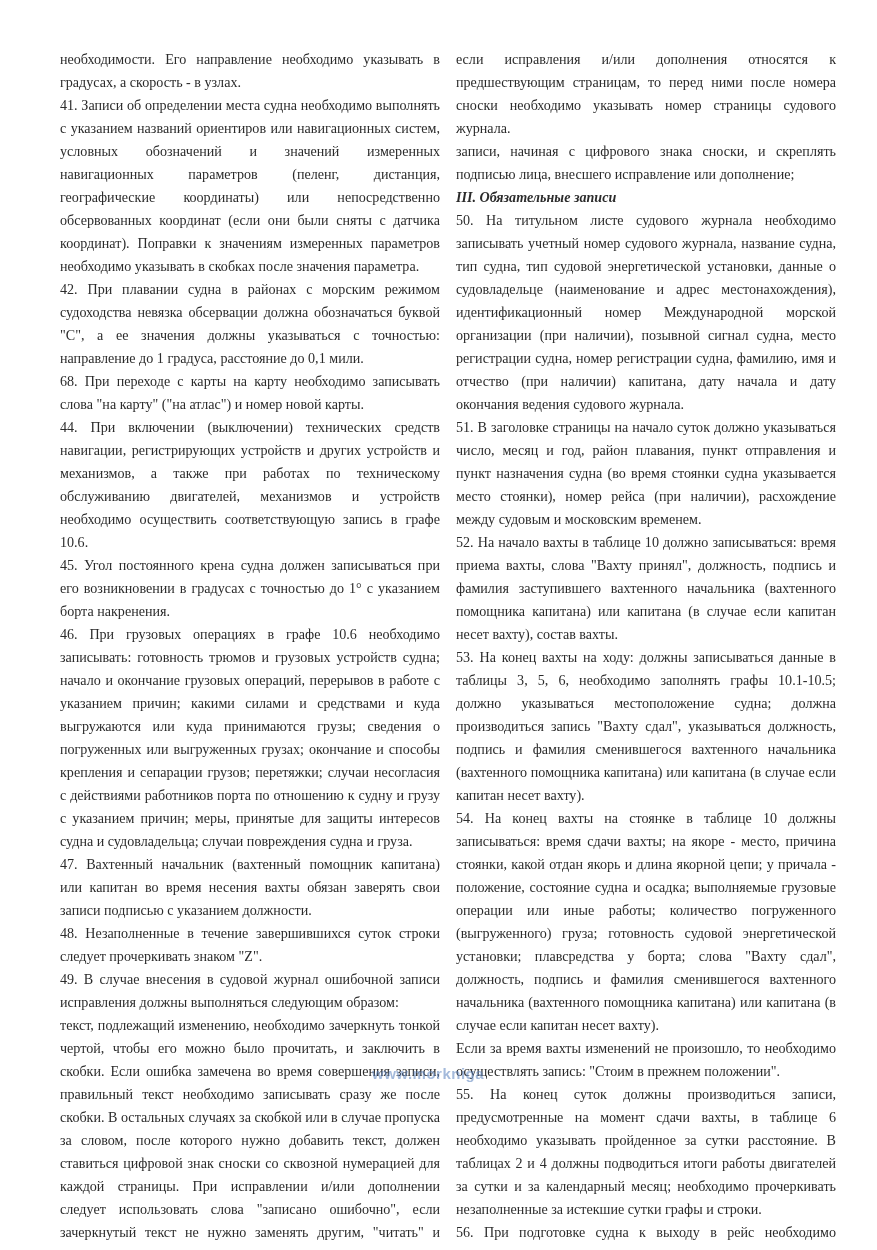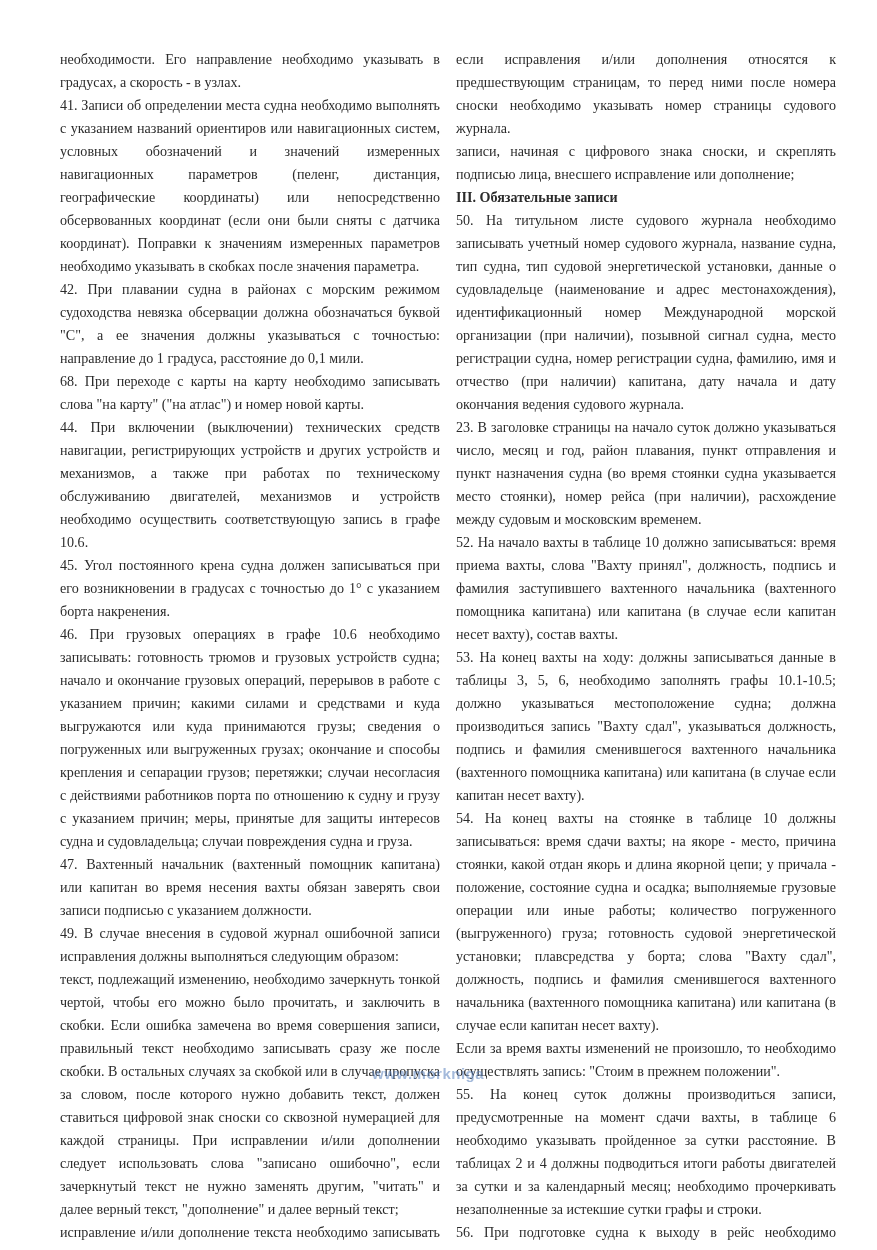--- a/index.html
+++ b/index.html
@@ -6,51 +6,52 @@
   body { width: 877px; height: 1250px; position: relative; overflow: hidden; }
   .page {
     position: absolute; left: 60px; top: 48px; width: 776px;
     display: flex; justify-content: space-between;
     font-family: "Liberation Serif", "DejaVu Serif", serif;
     font-size: 14.1px; line-height: 23px; color: #2b2b2b;
   }
   .col { width: 380px; }
   .col p { margin: 0; text-align: justify; hyphens: none; }
   .heading {
-    margin: 12px 0 0 0; text-align: center; font-weight: bold;
+    margin: 12px 0 0 0; text-align: center; font-style: italic; font-weight: bold;
   }
   .watermark {
     position: absolute; left: 372px; top: 1065px;
     font-family: "Liberation Sans", sans-serif; font-size: 15px; font-weight: bold;
     color: rgba(90,130,190,0.55); letter-spacing: 0.5px;
   }
 </style>
 </head>
 <body>
 
 <div class="page">
   <div class="col">
     <p>необходимости. Его направление необходимо указывать в градусах, а скорость - в узлах.</p>
     <p>41. Записи об определении места судна необходимо выполнять с указанием названий ориентиров или навигационных систем, условных обозначений и значений измеренных навигационных параметров (пеленг, дистанция, географические координаты) или непосредственно обсервованных координат (если они были сняты с датчика координат). Поправки к значениям измеренных параметров необходимо указывать в скобках после значения параметра.</p>
     <p>42. При плавании судна в районах с морским режимом судоходства невязка обсервации должна обозначаться буквой "С", а ее значения должны указываться с точностью: направление до 1 градуса, расстояние до 0,1 мили.</p>
     <p>68. При переходе с карты на карту необходимо записывать слова "на карту" ("на атлас") и номер новой карты.</p>
     <p>44. При включении (выключении) технических средств навигации, регистрирующих устройств и других устройств и механизмов, а также при работах по техническому обслуживанию двигателей, механизмов и устройств необходимо осуществить соответствующую запись в графе 10.6.</p>
     <p>45. Угол постоянного крена судна должен записываться при его возникновении в градусах с точностью до 1° с указанием борта накренения.</p>
     <p>46. При грузовых операциях в графе 10.6 необходимо записывать: готовность трюмов и грузовых устройств судна; начало и окончание грузовых операций, перерывов в работе с указанием причин; какими силами и средствами и куда выгружаются или куда принимаются грузы; сведения о погруженных или выгруженных грузах; окончание и способы крепления и сепарации грузов; перетяжки; случаи несогласия с действиями работников порта по отношению к судну и грузу с указанием причин; меры, принятые для защиты интересов судна и судовладельца; случаи повреждения судна и груза.</p>
     <p>47. Вахтенный начальник (вахтенный помощник капитана) или капитан во время несения вахты обязан заверять свои записи подписью с указанием должности.</p>
+    <p>48. Незаполненные в течение завершившихся суток строки следует прочеркивать знаком "Z".</p>
     <p>49. В случае внесения в судовой журнал ошибочной записи исправления должны выполняться следующим образом:</p>
     <p>текст, подлежащий изменению, необходимо зачеркнуть тонкой чертой, чтобы его можно было прочитать, и заключить в скобки. Если ошибка замечена во время совершения записи, правильный текст необходимо записывать сразу же после скобки. В остальных случаях за скобкой или в случае пропуска за словом, после которого нужно добавить текст, должен ставиться цифровой знак сноски со сквозной нумерацией для каждой страницы. При исправлении и/или дополнении следует использовать слова "записано ошибочно", если зачеркнутый текст не нужно заменять другим, "читать" и далее верный текст, "дополнение" и далее верный текст;</p>
     <p>исправление и/или дополнение текста необходимо записывать непосредственно после последней имеющейся в судовом журнале в период текущих суток</p>
   </div>
   <div class="col">
     <p>если исправления и/или дополнения относятся к предшествующим страницам, то перед ними после номера сноски необходимо указывать номер страницы судового журнала.</p>
     <p>записи, начиная с цифрового знака сноски, и скреплять подписью лица, внесшего исправление или дополнение;</p>
     <p class="heading">III. Обязательные записи</p>
     <p>50. На титульном листе судового журнала необходимо записывать учетный номер судового журнала, название судна, тип судна, тип судовой энергетической установки, данные о судовладельце (наименование и адрес местонахождения), идентификационный номер Международной морской организации (при наличии), позывной сигнал судна, место регистрации судна, номер регистрации судна, фамилию, имя и отчество (при наличии) капитана, дату начала и дату окончания ведения судового журнала.</p>
-    <p>23. В заголовке страницы на начало суток должно указываться число, месяц и год, район плавания, пункт отправления и пункт назначения судна (во время стоянки судна указывается место стоянки), номер рейса (при наличии), расхождение между судовым и московским временем.</p>
+    <p>51. В заголовке страницы на начало суток должно указываться число, месяц и год, район плавания, пункт отправления и пункт назначения судна (во время стоянки судна указывается место стоянки), номер рейса (при наличии), расхождение между судовым и московским временем.</p>
     <p>52. На начало вахты в таблице 10 должно записываться: время приема вахты, слова "Вахту принял", должность, подпись и фамилия заступившего вахтенного начальника (вахтенного помощника капитана) или капитана (в случае если капитан несет вахту), состав вахты.</p>
     <p>53. На конец вахты на ходу: должны записываться данные в таблицы 3, 5, 6, необходимо заполнять графы 10.1-10.5; должно указываться местоположение судна; должна производиться запись "Вахту сдал", указываться должность, подпись и фамилия сменившегося вахтенного начальника (вахтенного помощника капитана) или капитана (в случае если капитан несет вахту).</p>
     <p>54. На конец вахты на стоянке в таблице 10 должны записываться: время сдачи вахты; на якоре - место, причина стоянки, какой отдан якорь и длина якорной цепи; у причала - положение, состояние судна и осадка; выполняемые грузовые операции или иные работы; количество погруженного (выгруженного) груза; готовность судовой энергетической установки; плавсредства у борта; слова "Вахту сдал", должность, подпись и фамилия сменившегося вахтенного начальника (вахтенного помощника капитана) или капитана (в случае если капитан несет вахту).</p>
     <p>Если за время вахты изменений не произошло, то необходимо осуществлять запись: "Стоим в прежнем положении".</p>
     <p>55. На конец суток должны производиться записи, предусмотренные на момент сдачи вахты, в таблице 6 необходимо указывать пройденное за сутки расстояние. В таблицах 2 и 4 должны подводиться итоги работы двигателей за сутки и за календарный месяц; необходимо прочеркивать незаполненные за истекшие сутки графы и строки.</p>
     <p>56. При подготовке судна к выходу в рейс необходимо записывать:</p>
     <p>количество и вид груза;</p>
     <p>способ формирования состава судов и его габариты;</p>
     <p>общую готовность к выходу в рейс;</p>
   </div>

